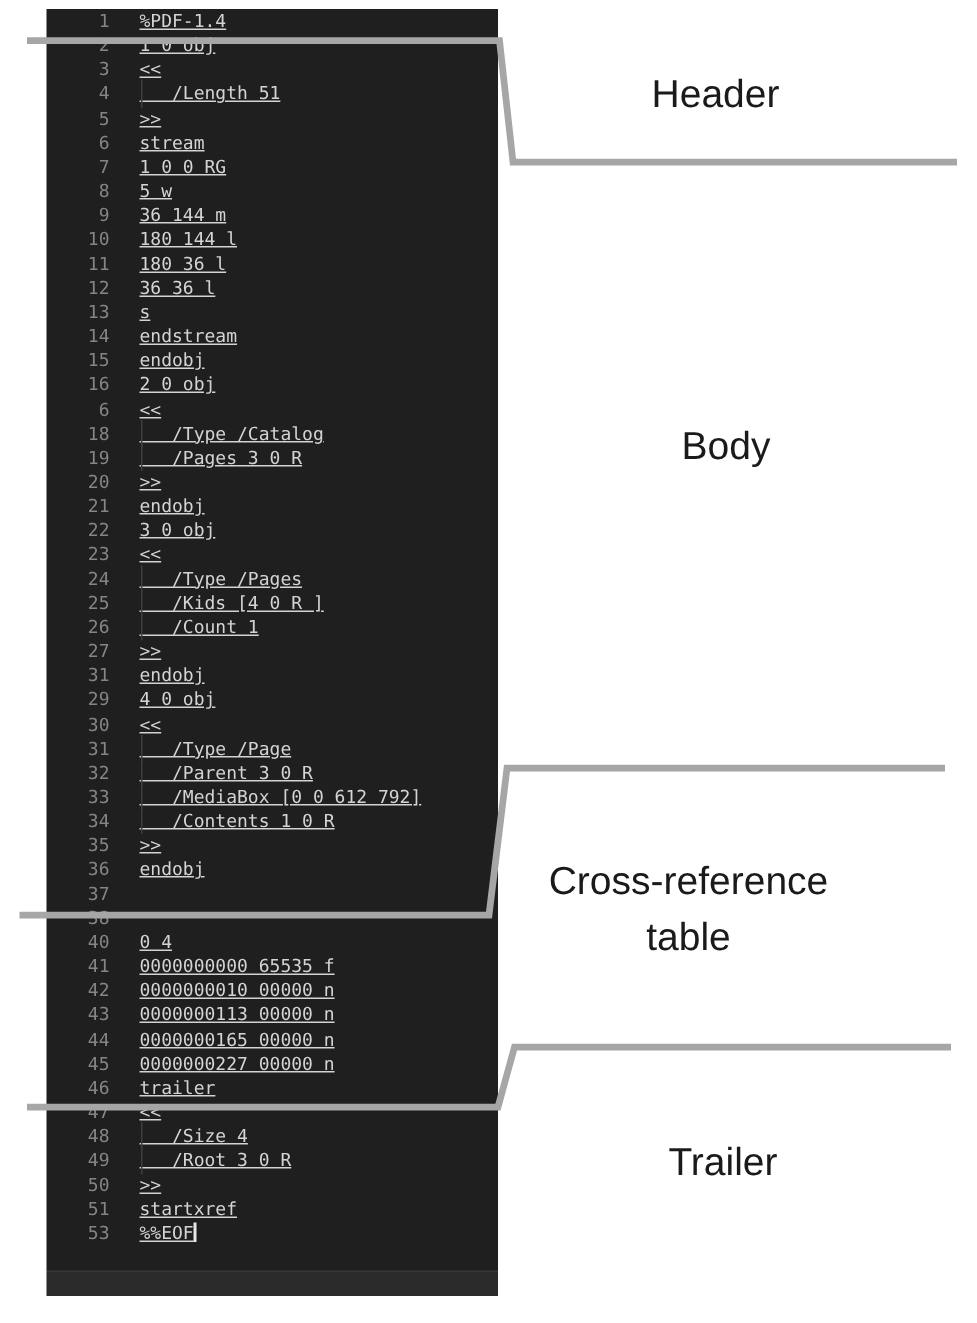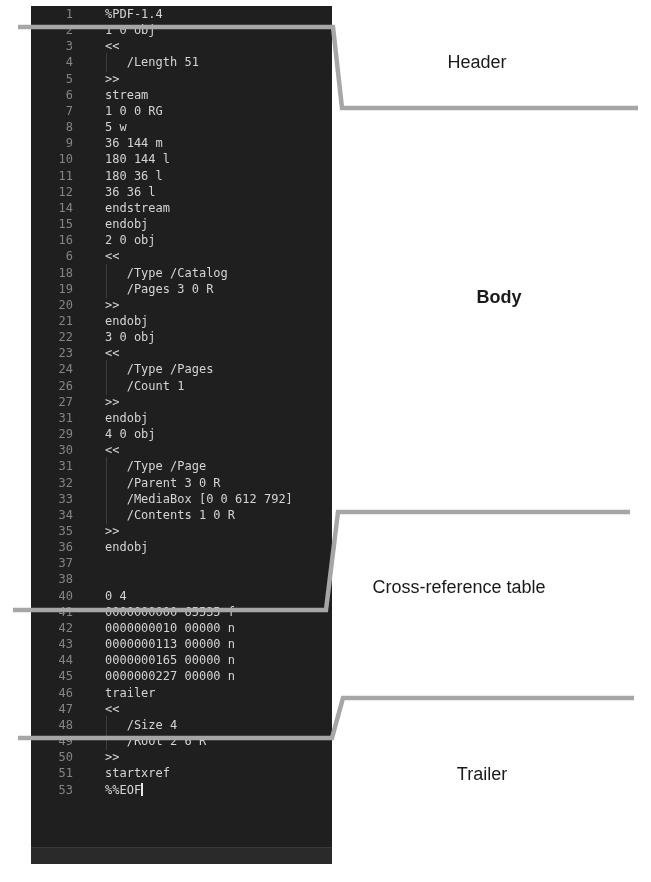--- a/index.html
+++ b/index.html
@@ -15,46 +15,47 @@
   #lines { position:relative; z-index:1; }
   .row {
     display:flex; height:16.17px; line-height:16.17px;
     font-family:"DejaVu Sans Mono", monospace; font-size:12px;
   }
   .num {
     flex:none; width:42px; text-align:right;
     color:var(--num-color,#858585);
   }
   .code {
-    margin-left:32px; white-space:pre; position:relative;
+    margin-left:20px; white-space:pre; position:relative;
     color:var(--code-color,#d4d4d4);
+    text-decoration:underline;
   }
   .code.ind::before {
     content:""; position:absolute; left:1px; top:-1px; bottom:-1px;
     width:1px; background:#3e3e3e;
   }
   .cursor {
     display:inline-block; width:1.5px; height:13px; background:#e8e8e8;
     vertical-align:-2px;
   }
   #cur-line {
     position:absolute; left:0; right:0; top:840.8px; height:16.17px; z-index:0;
     background:rgba(255,255,255,0.05);
     border-top:1px solid rgba(255,255,255,0.07);
     border-bottom:1px solid rgba(255,255,255,0.07);
   }
   
   #connectors { position:absolute; left:0; top:0; z-index:5; pointer-events:none; }
   #connectors path { fill:none; stroke-width:4.5px; }
   .label {
     position:absolute; z-index:4; text-align:center;
-    font-size:18px; line-height:37px; color:var(--label-color,#1a1a1a);
+    font-size:26px; line-height:37px; color:var(--label-color,#1a1a1a);
   }
   #label-header  { left:377px; top:44px;  width:200px; }
-  #label-body    { left:399px; top:279px; width:200px;font-weight:bold; }
+  #label-body    { left:384px; top:279px; width:200px; }
   #label-xref    { left:344px; top:569px; width:230px; }
   #label-trailer { left:382px; top:756px; width:200px; }
 </style>
 </head>
 <body>
 
 <div id="stage">
 
   <div id="editor">
     <div id="cur-line"></div>
@@ -101,20 +102,24 @@
         </div>
         <div class="row">
           <span class="num">11</span>
           <span class="code">180 36 l</span>
         </div>
         <div class="row">
           <span class="num">12</span>
           <span class="code">36 36 l</span>
         </div>
         <div class="row">
+          <span class="num">13</span>
+          <span class="code">s</span>
+        </div>
+        <div class="row">
           <span class="num">14</span>
           <span class="code">endstream</span>
         </div>
         <div class="row">
           <span class="num">15</span>
           <span class="code">endobj</span>
         </div>
         <div class="row">
           <span class="num">16</span>
           <span class="code">2 0 obj</span>
@@ -145,20 +150,24 @@
         </div>
         <div class="row">
           <span class="num">23</span>
           <span class="code">&lt;&lt;</span>
         </div>
         <div class="row">
           <span class="num">24</span>
           <span class="code ind">   /Type /Pages</span>
         </div>
         <div class="row">
+          <span class="num">25</span>
+          <span class="code ind">   /Kids [4 0 R ]</span>
+        </div>
+        <div class="row">
           <span class="num">26</span>
           <span class="code ind">   /Count 1</span>
         </div>
         <div class="row">
           <span class="num">27</span>
           <span class="code">&gt;&gt;</span>
         </div>
         <div class="row">
           <span class="num">31</span>
           <span class="code">endobj</span>
@@ -234,21 +243,21 @@
         <div class="row">
           <span class="num">47</span>
           <span class="code">&lt;&lt;</span>
         </div>
         <div class="row">
           <span class="num">48</span>
           <span class="code ind">   /Size 4</span>
         </div>
         <div class="row">
           <span class="num">49</span>
-          <span class="code ind">   /Root 2 6 R</span>
+          <span class="code ind">   /Root 3 0 R</span>
         </div>
         <div class="row">
           <span class="num">50</span>
           <span class="code">&gt;&gt;</span>
         </div>
         <div class="row">
           <span class="num">51</span>
           <span class="code">startxref</span>
         </div>
         <div class="row">

